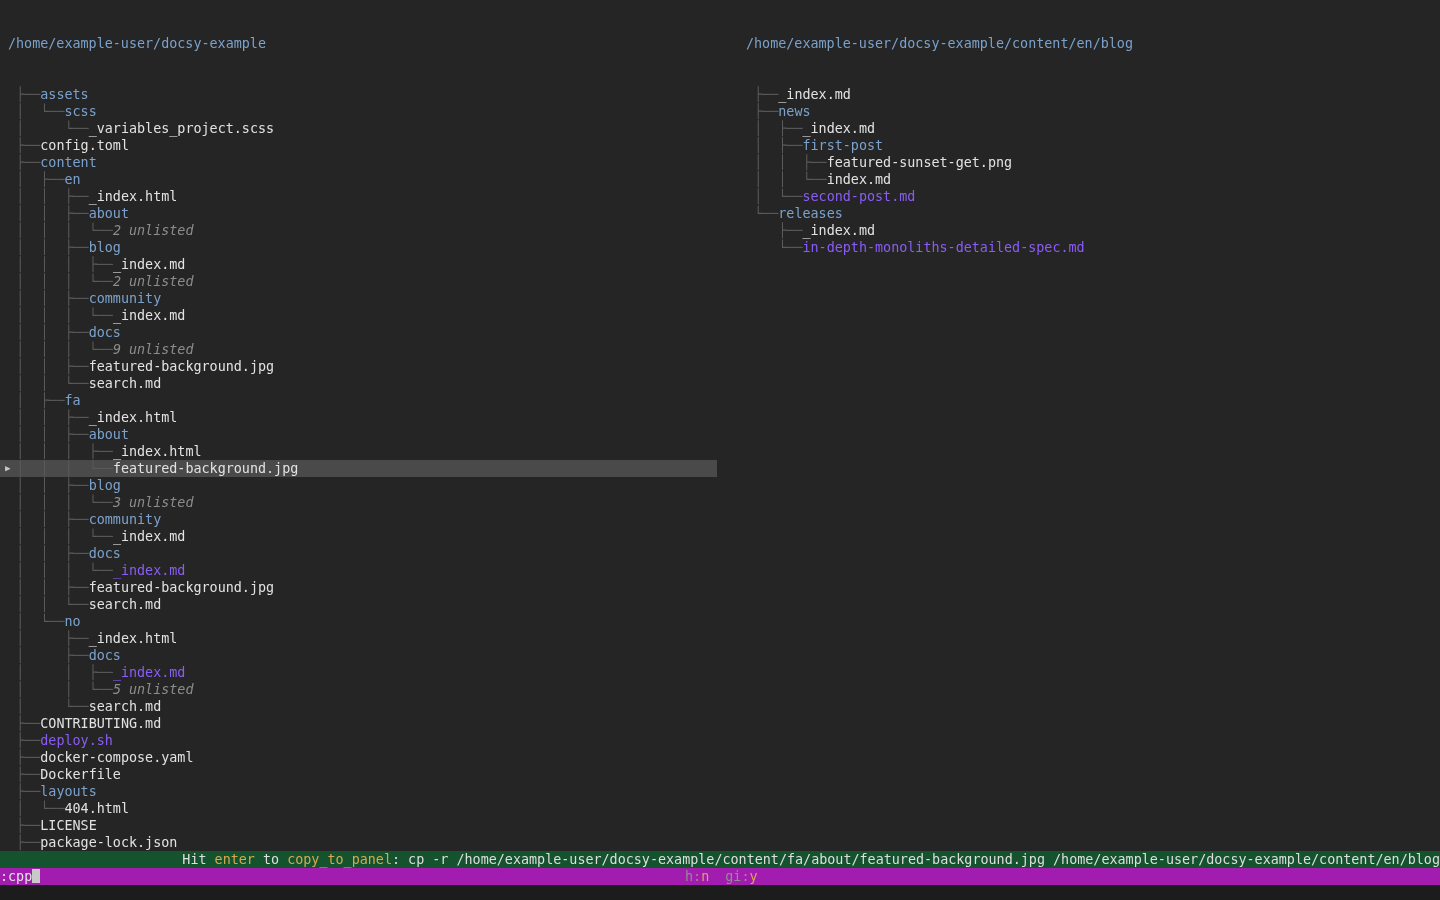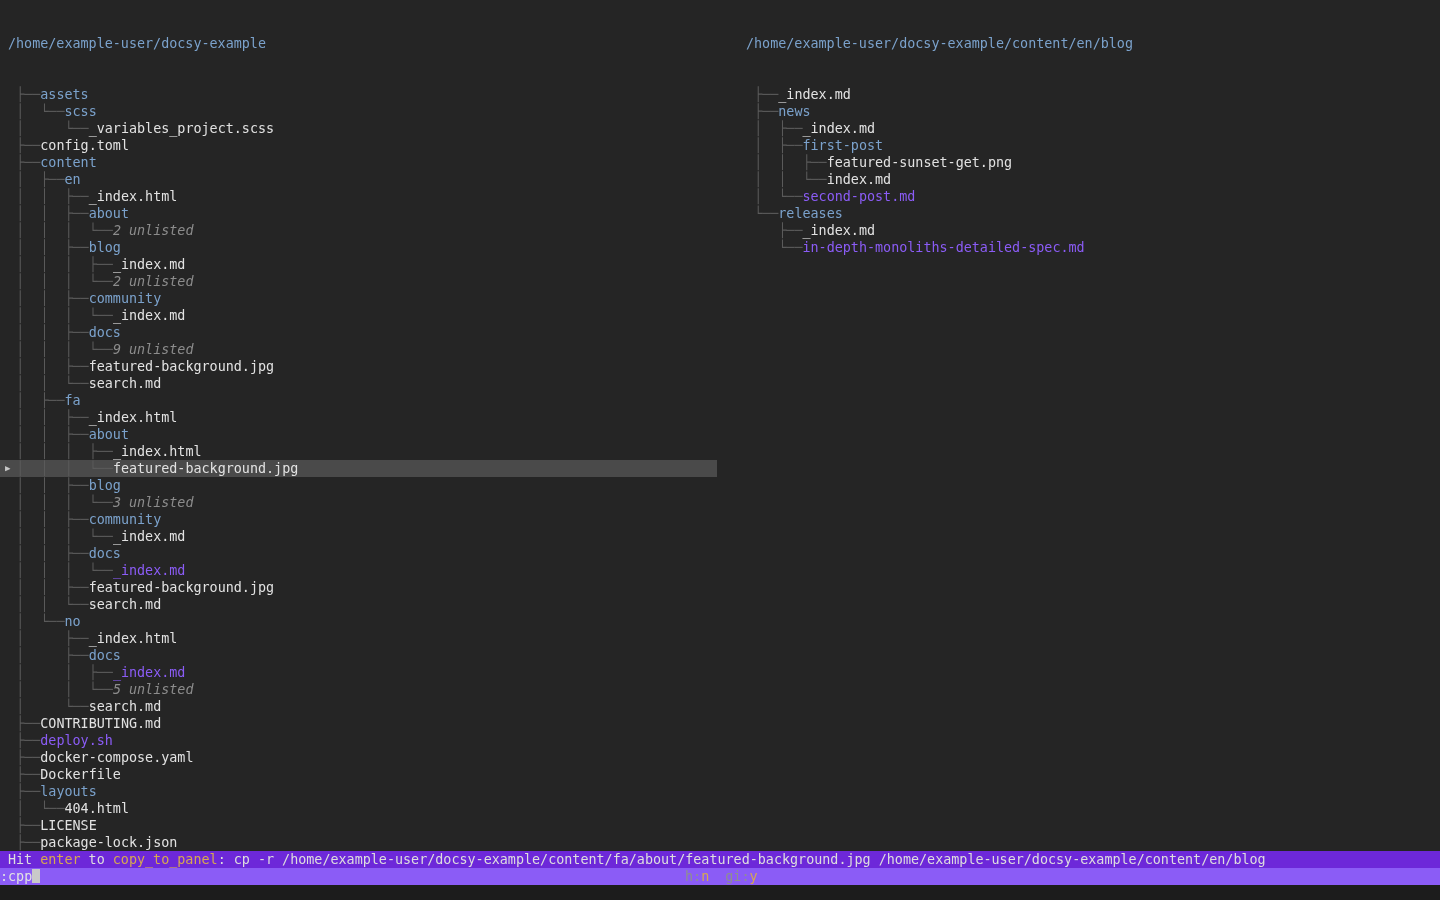--- a/index.html
+++ b/index.html
@@ -19,28 +19,29 @@
   .t-dir{color:#7ba2cc;}
   .t-file{color:#e2e2e2;}
   .t-special{color:#8b5cf6;margin-top:28px;}
   .t-unlisted{color:#8c8c8c;font-style:italic;margin-top:28px;}
   .arrow{
     position:absolute;left:5px;top:0;height:17px;line-height:17px;
     font-size:9px;color:#c8c8c8;
   }
   .statusbar{
     position:absolute;left:0;top:851px;width:1440px;height:17px;
-    background:#6d28d9;white-space:pre;padding-left:8px;box-sizing:border-box;
+    background:#14532d;white-space:pre;padding-left:8px;box-sizing:border-box;
     color:#dedede;
+    text-align:right;
   }
   .statusbar .seg-gold{color:#d7a94f;}
   .statusbar .seg-text{color:#dedede;}
   .inputline{
     position:absolute;left:0;top:868px;width:1440px;height:17px;
-    background:#8b5cf6;white-space:pre;color:#e2e2e2;
+    background:#a21caf;white-space:pre;color:#e2e2e2;
   }
   .cursor{
     display:inline-block;width:8px;height:14px;background:#c9c9c9;
     vertical-align:-2px;
   }
   .flags{
     position:absolute;left:637px;top:868px;height:17px;white-space:pre;margin-left:48px;
   }
   .flag-label{color:#8f8f8f;}
   .flag-value{color:#d7a94f;}

